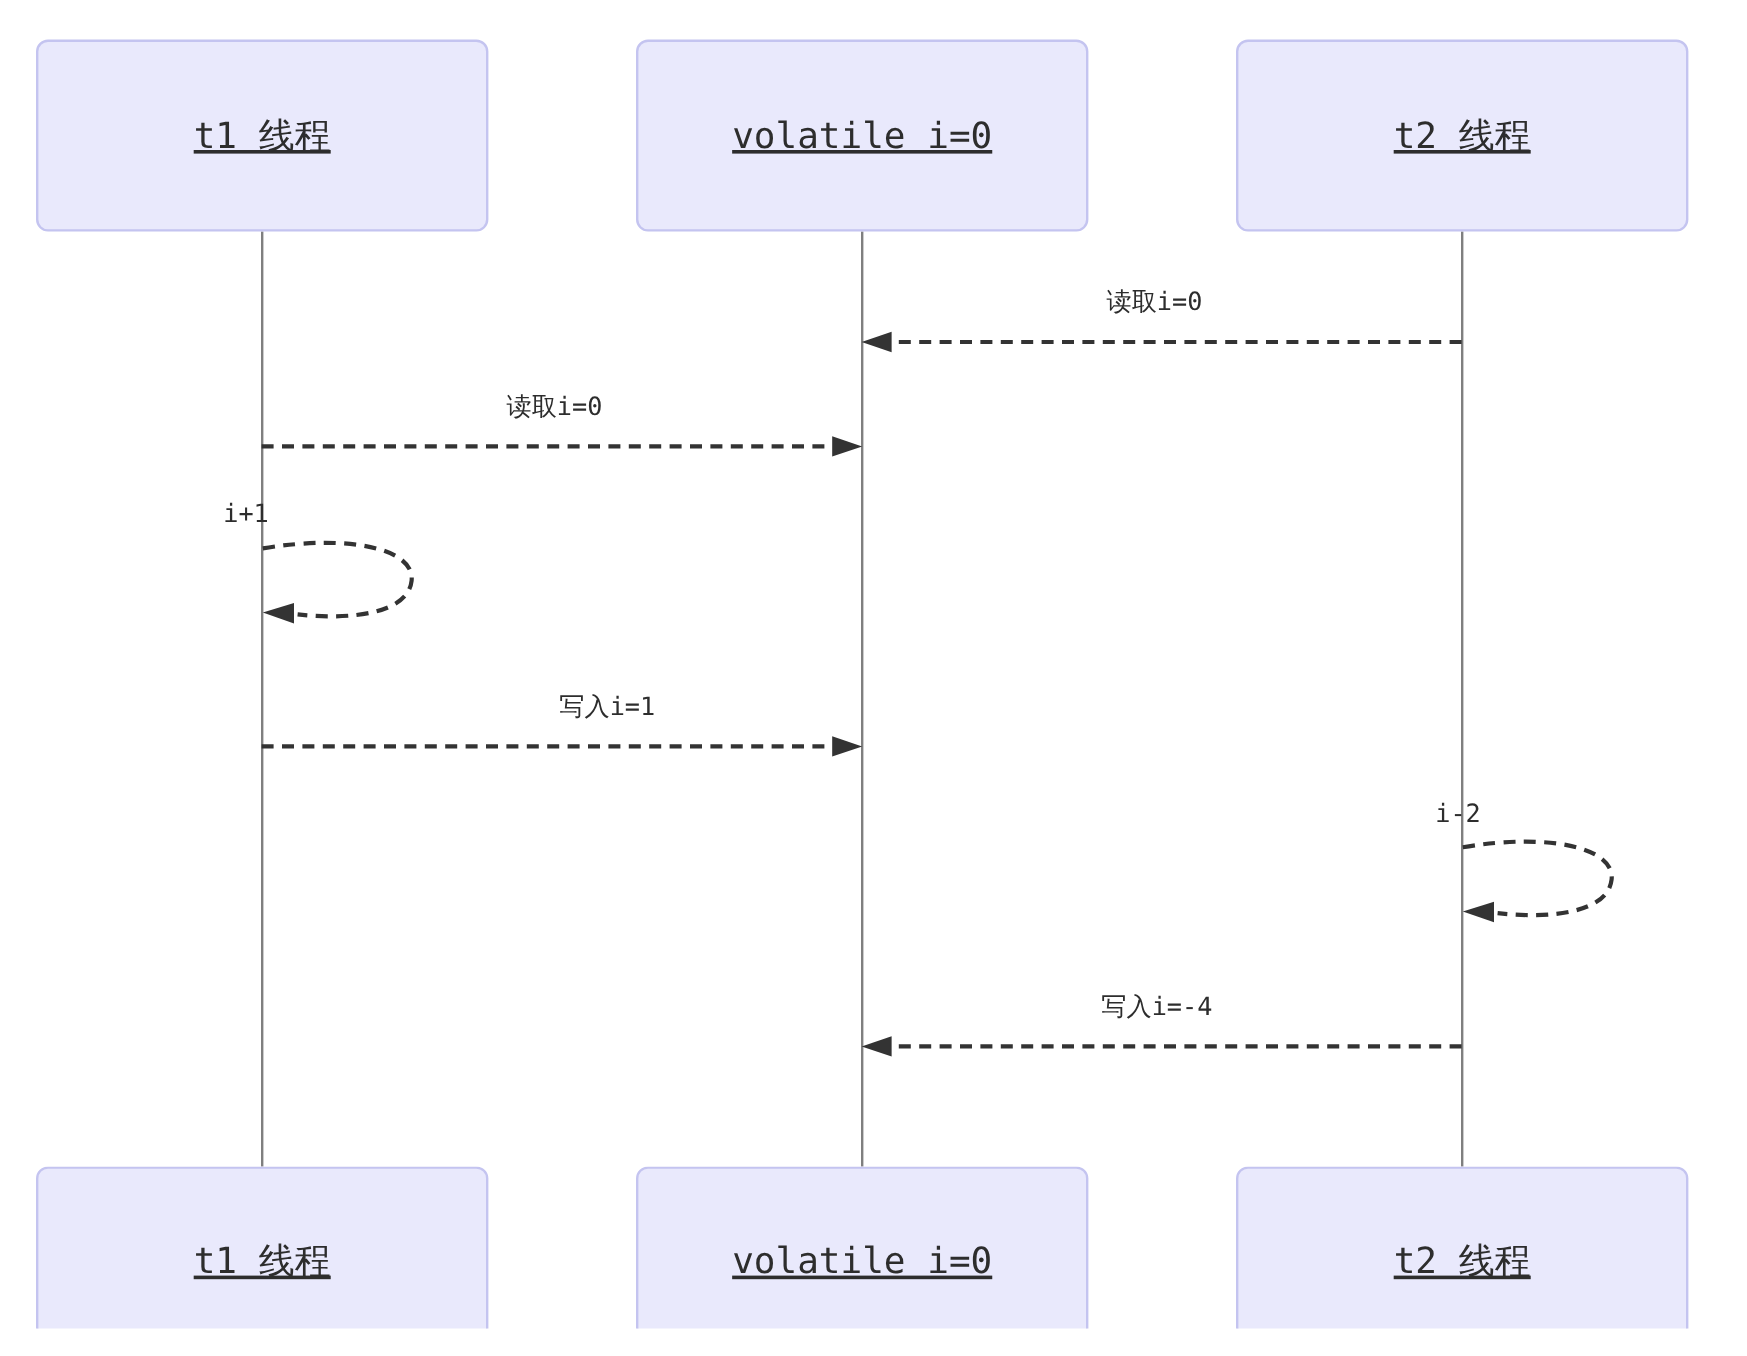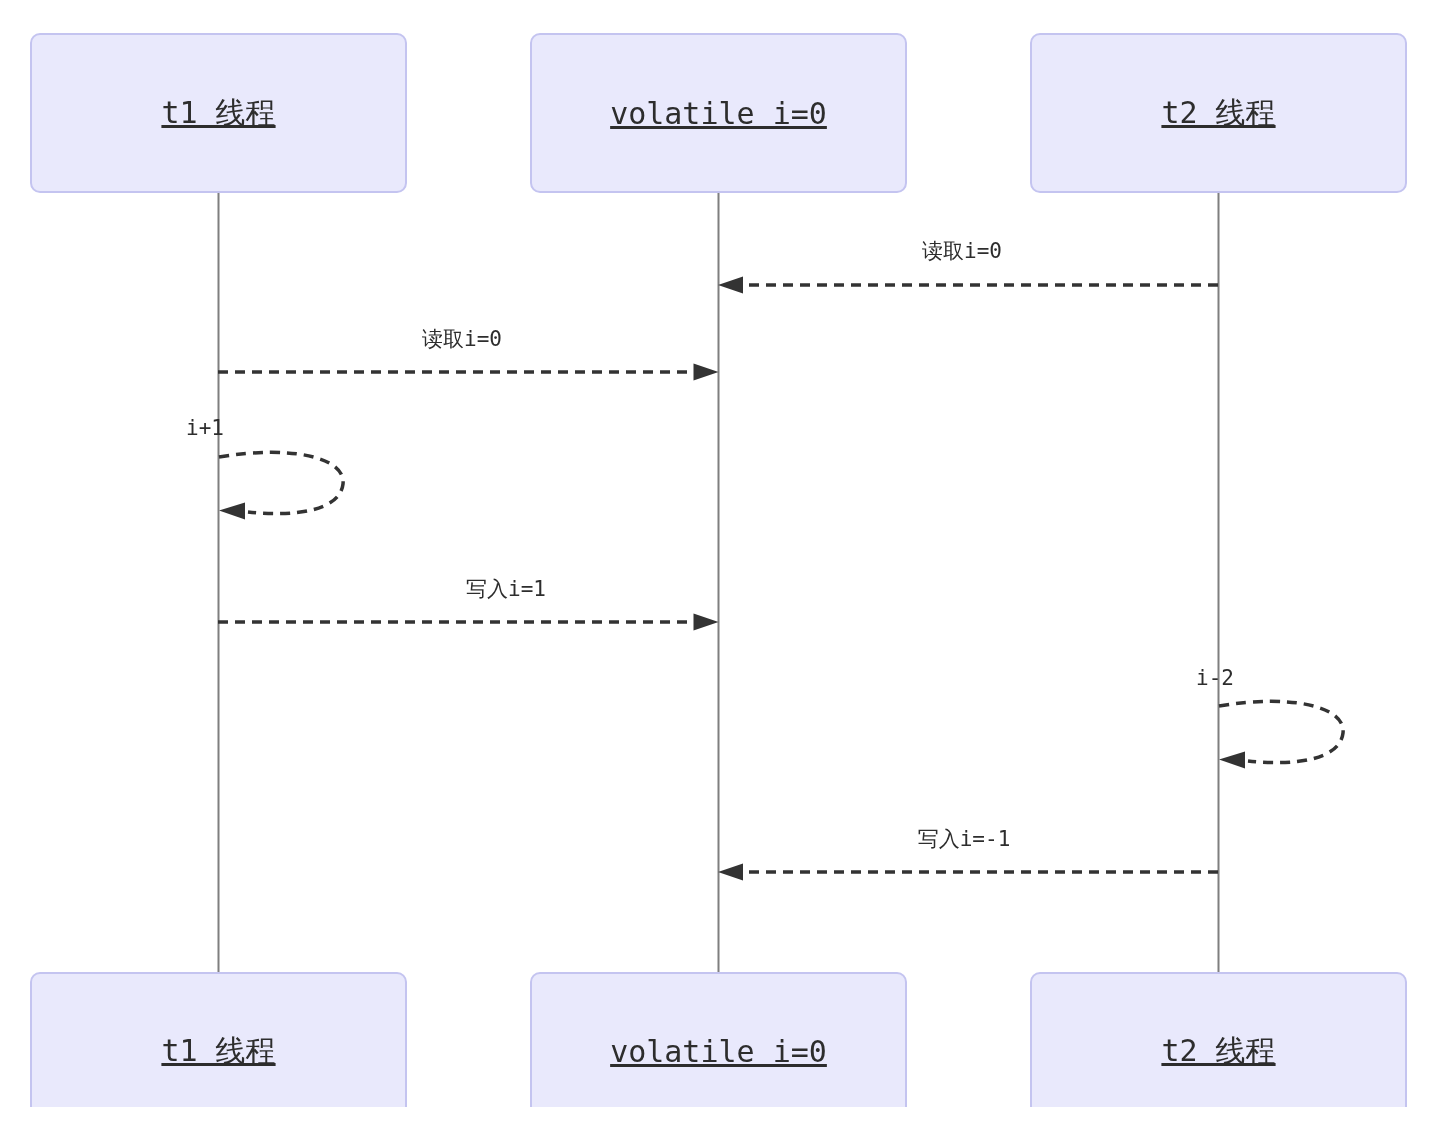--- a/index.html
+++ b/index.html
@@ -106,15 +106,15 @@
     <div class="actor-box">
       <span>t2 线程</span>
     </div>
   </div>
 
   <div class="msg-label" style="left:962px;top:235px;">读取i=0</div>
   <div class="msg-label" style="left:462px;top:323px;">读取i=0</div>
   <div class="msg-label" style="left:205px;top:412px;">i+1</div>
   <div class="msg-label" style="left:462px;top:573px;margin-left:44px;">写入i=1</div>
   <div class="msg-label" style="left:1215px;top:662px;">i-2</div>
-  <div class="msg-label" style="left:964px;top:823px;">写入i=-1</div>
+  <div class="msg-label" style="left:964px;top:823px;">写入i=-4</div>
 
 </div>
 
 </body></html>

